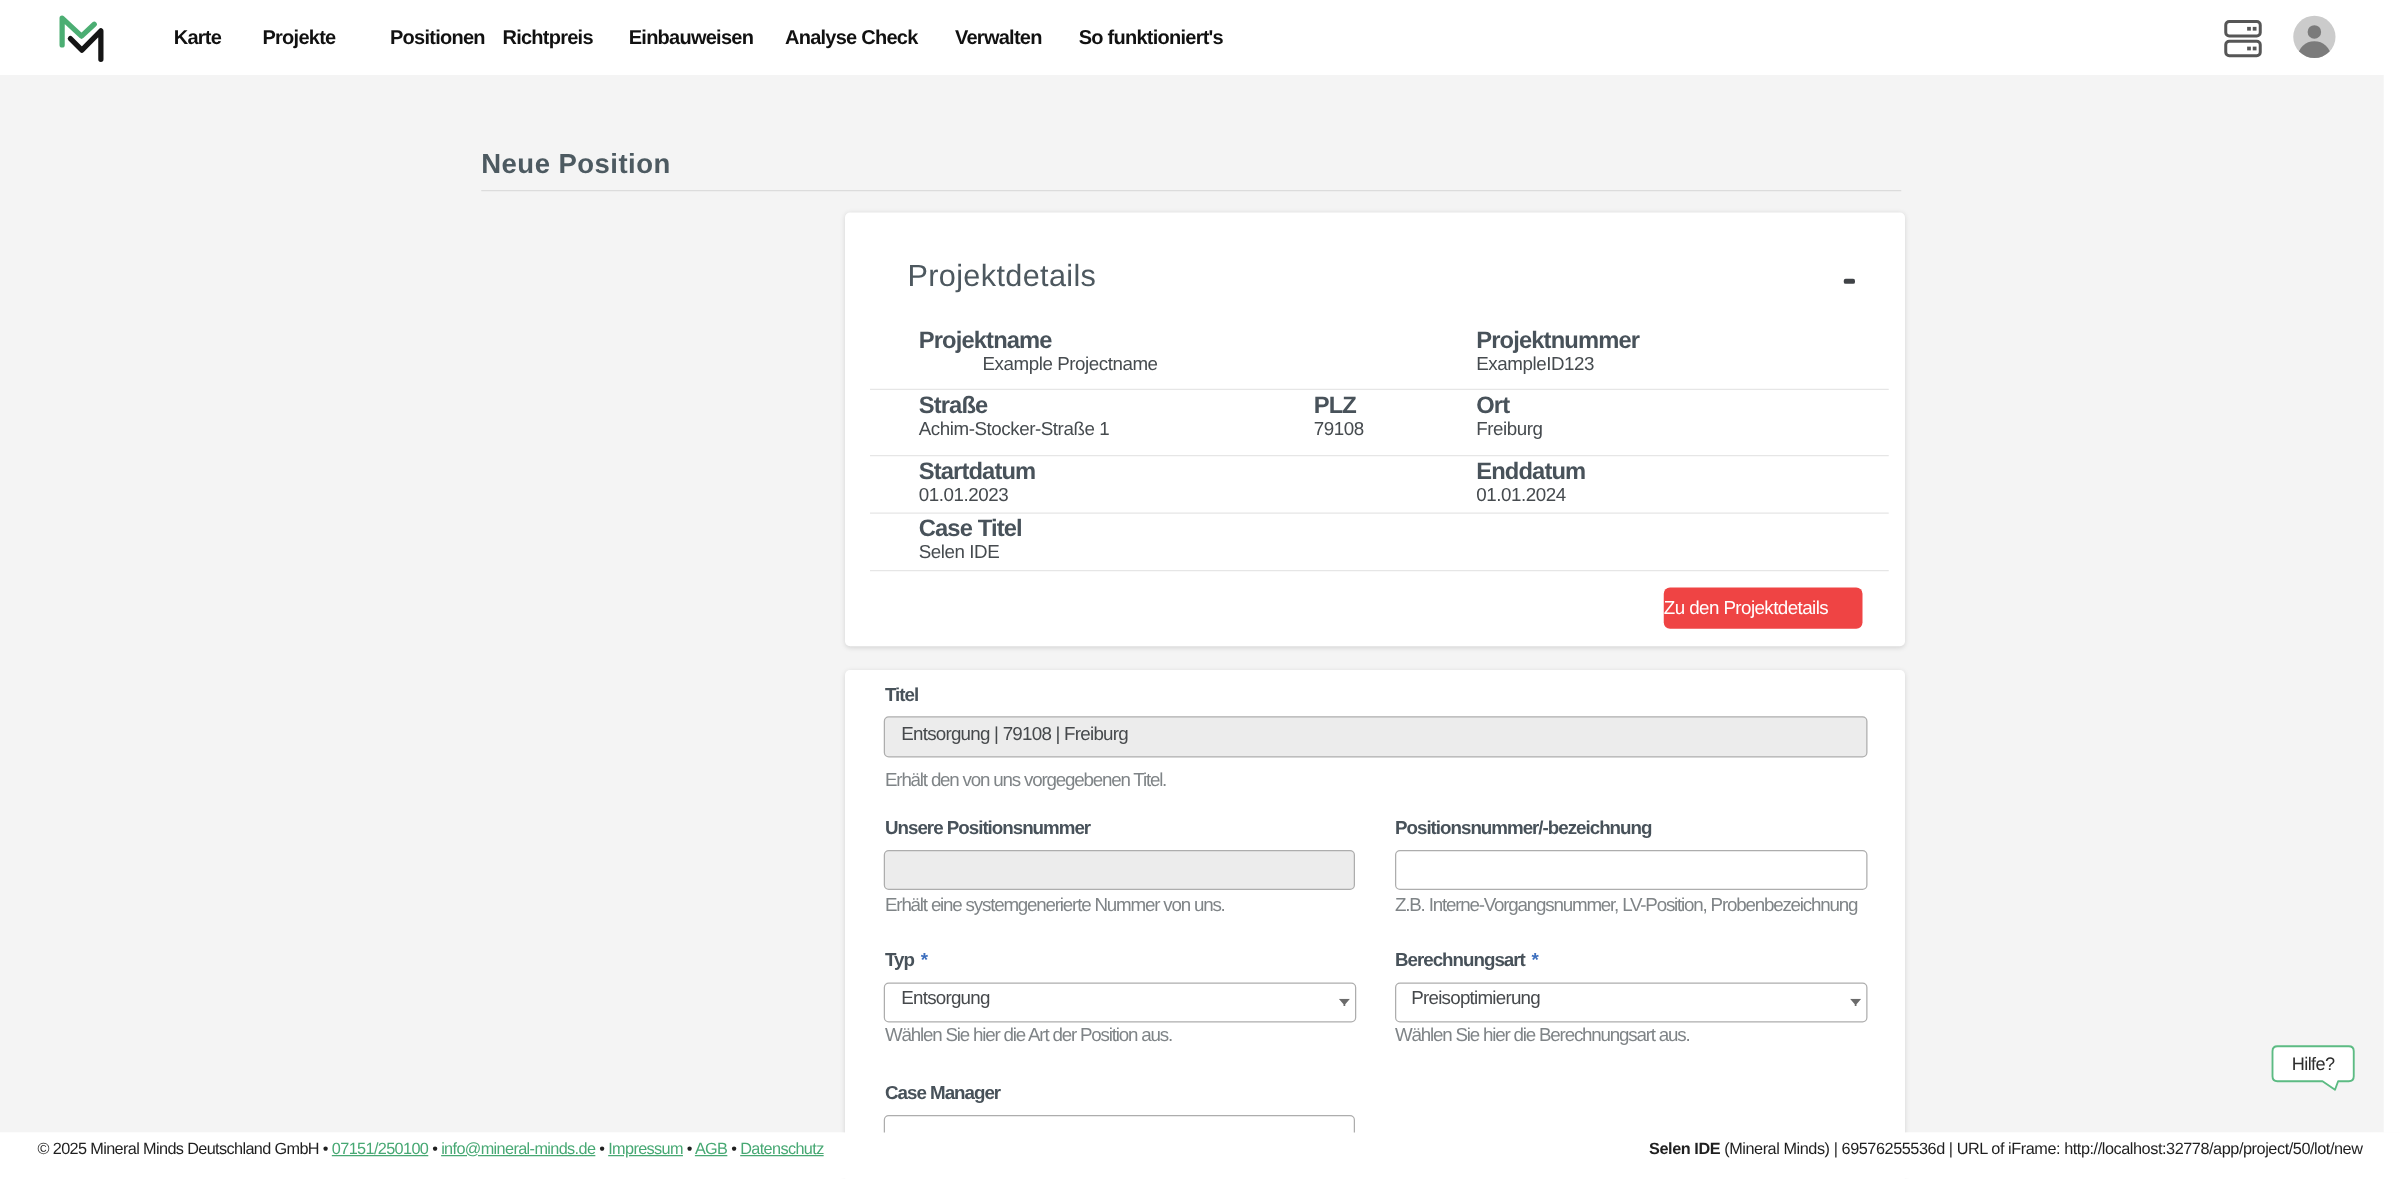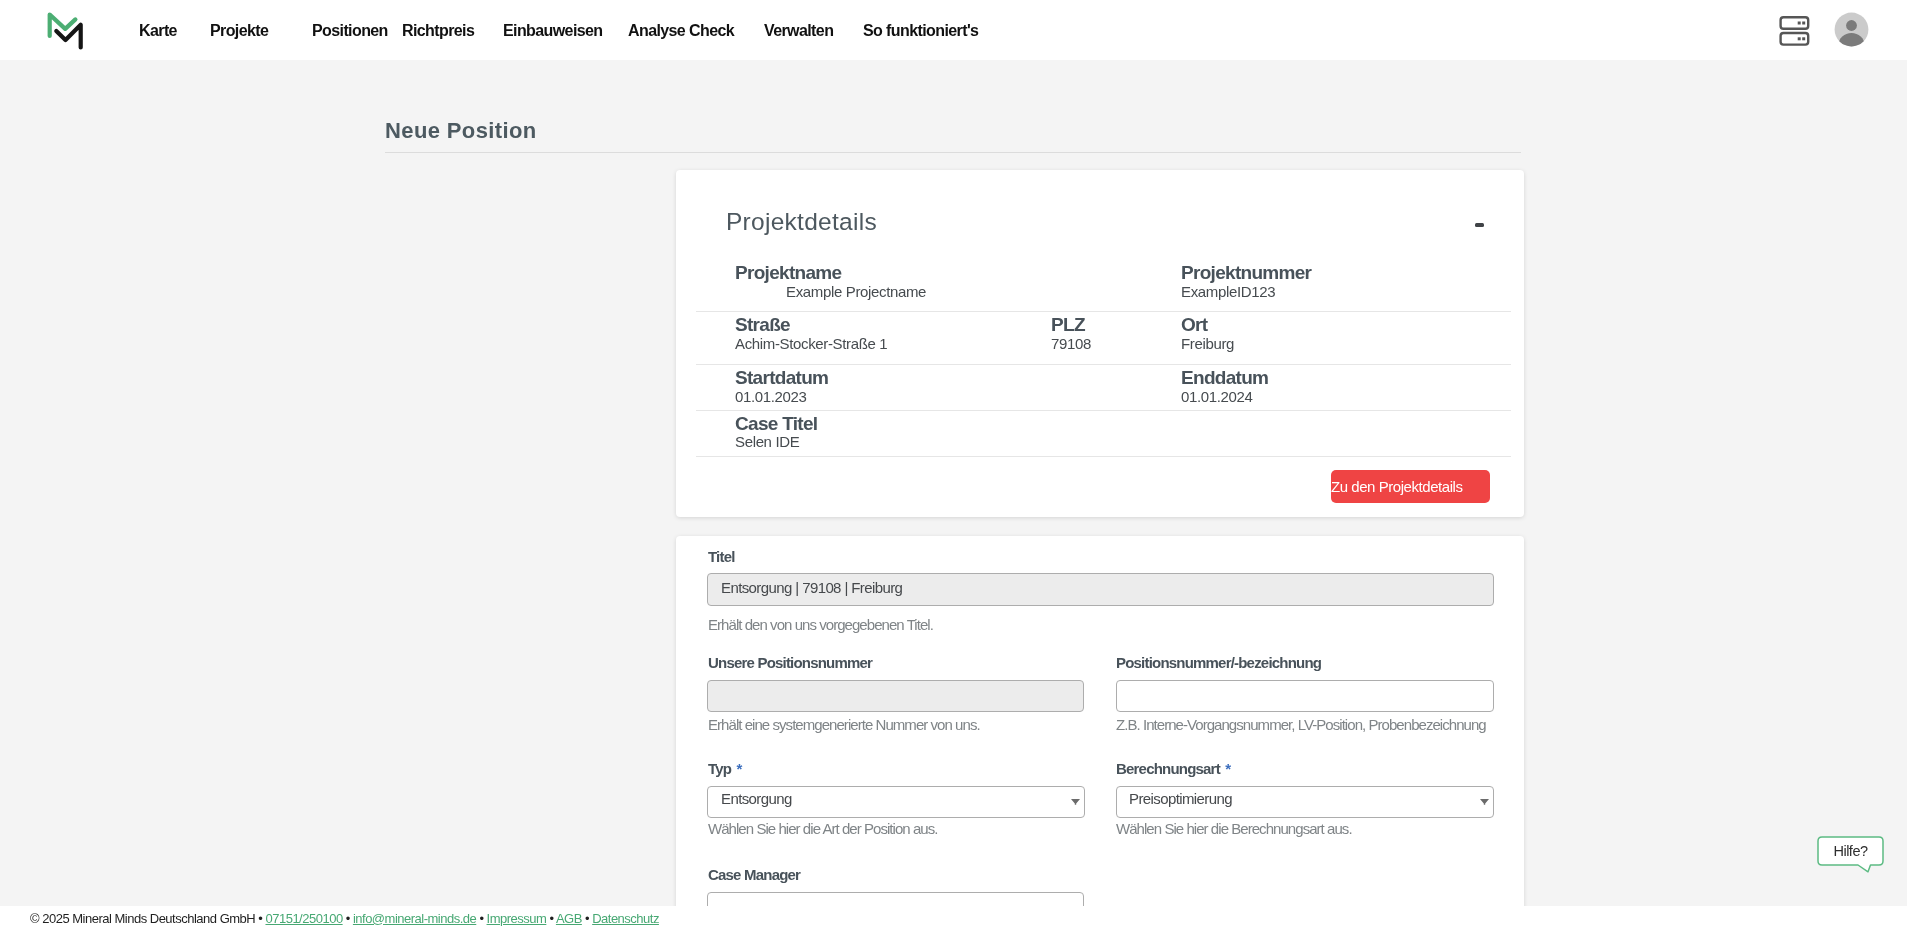--- a/index.html
+++ b/index.html
@@ -130,13 +130,14 @@
   <span class="abs lbl2" style="left:708px;top:865.6px;">Case Manager</span>
   <div class="inp" style="left:707px;top:892px;width:377px;height:40px;"></div>
 
   <svg class="abs" style="left:1814px;top:833px;" width="72" height="44" viewBox="0 0 72 44">
     <path d="M8,4 H65 Q69,4 69,8 V28 Q69,32 65,32 H56.5 L54,38.8 L44,32 H8 Q4,32 4,28 V8 Q4,4 8,4 Z" fill="#ffffff" stroke="#5cbb83" stroke-width="1.5" stroke-linejoin="round"></path>
     <text x="36.5" y="23" text-anchor="middle" font-family="Liberation Sans, sans-serif" font-size="14.5" letter-spacing="-0.5" fill="#2e2e2e">Hilfe?</text>
   </svg>
 
   <div class="abs" style="left:0;top:906px;width:1920px;height:37px;background:#fff;"></div>
   <div class="abs" style="left:30px;top:910.5px;font-size:13px;letter-spacing:-0.5px;color:#1f1f1f;line-height:16px;white-space:nowrap;">© 2025 Mineral Minds Deutschland GmbH • <span style="color:#47a873;text-decoration:underline;">07151/250100</span> • <span style="color:#47a873;text-decoration:underline;">info@mineral-minds.de</span> • <span style="color:#47a873;text-decoration:underline;">Impressum</span> • <span style="color:#47a873;text-decoration:underline;">AGB</span> • <span style="color:#47a873;text-decoration:underline;">Datenschutz</span></div>
+  <div class="abs" style="right:30px;top:910.5px;font-size:13px;letter-spacing:-0.35px;color:#1f1f1f;line-height:16px;white-space:nowrap;"><b>Selen IDE</b> (Mineral Minds) | 69576255536d | URL of iFrame: http://localhost:32778/app/project/50/lot/new</div>
 </div>
 
 </body></html>

